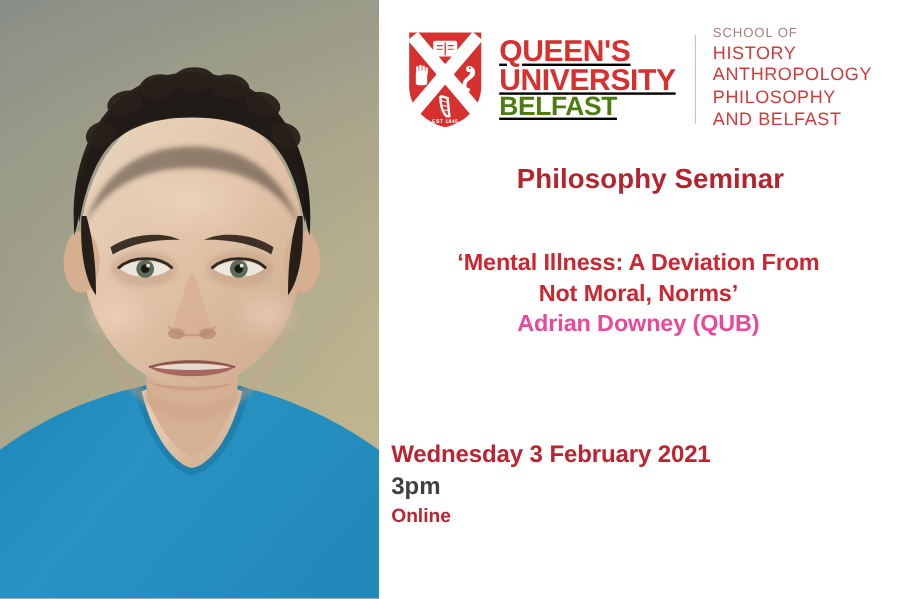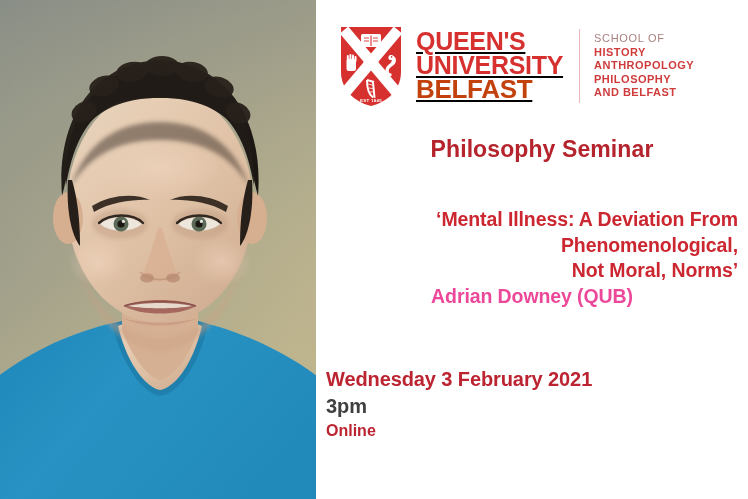--- a/index.html
+++ b/index.html
@@ -68,43 +68,43 @@
     line-height: 0.95;
     text-decoration: underline;
   }
   .wordmark .wm-line {
     font-weight: bold;
     letter-spacing: -0.3px;
     white-space: nowrap;
   }
   .wm-queens   { font-size: 25px; color: #d6302f; }
   .wm-univ     { font-size: 25px; color: #d6302f; }
-  .wm-belfast  { font-size: 26px; color: #c2410c; }
+  .wm-belfast  { font-size: 22px; color: #4d7c0f; }
 
   .lockup-divider {
     width: 1px;
     height: 74px;
     background: #e8b9bb;
     margin: 0 14px 0 16px;
     flex: 0 0 1px;
   }
 
   .school-block {
     line-height: 1.24;
     white-space: nowrap;
   }
   .school-of {
     font-size: 11px;
     font-weight: normal;
     letter-spacing: 0.7px;
     color: #a9807f;
   }
   .school-line {
-    font-size: 11px;
-    font-weight: bold;
+    font-size: 15px;
+    font-weight: normal;
     letter-spacing: 0.5px;
     color: #cf3b3b;
   }
 
   
   .seminar-heading {
     position: absolute;
     left: 0;
     top: 136px;
     width: 452px;
@@ -121,21 +121,20 @@
     top: 207px;
     width: 412px;
     text-align: center;
   }
   .talk-line {
     font-size: 19.5px;
     font-weight: bold;
     color: #cc2630;
     line-height: 1.32;
     letter-spacing: -0.1px;
-    text-align: right;
   }
   .speaker-line {
     font-size: 19.5px;
     font-weight: bold;
     color: #ec4899;
     line-height: 1.32;
     letter-spacing: -0.1px;
   }
 
   .when-block {
@@ -366,21 +365,20 @@
         <div class="school-line">ANTHROPOLOGY</div>
         <div class="school-line">PHILOSOPHY</div>
         <div class="school-line">AND BELFAST</div>
       </div>
     </div>
 
     <div class="seminar-heading">Philosophy Seminar</div>
 
     <div class="talk-block">
       <div class="talk-line">‘Mental Illness: A Deviation From</div>
-      <div class="talk-line">Phenomenological,</div>
       <div class="talk-line">Not Moral, Norms’</div>
       <div class="speaker-line">Adrian Downey (QUB)</div>
     </div>
 
     <div class="when-block">
       <div class="when-date">Wednesday 3 February 2021</div>
       <div class="when-time">3pm</div>
       <div class="when-mode">Online</div>
     </div>
 

